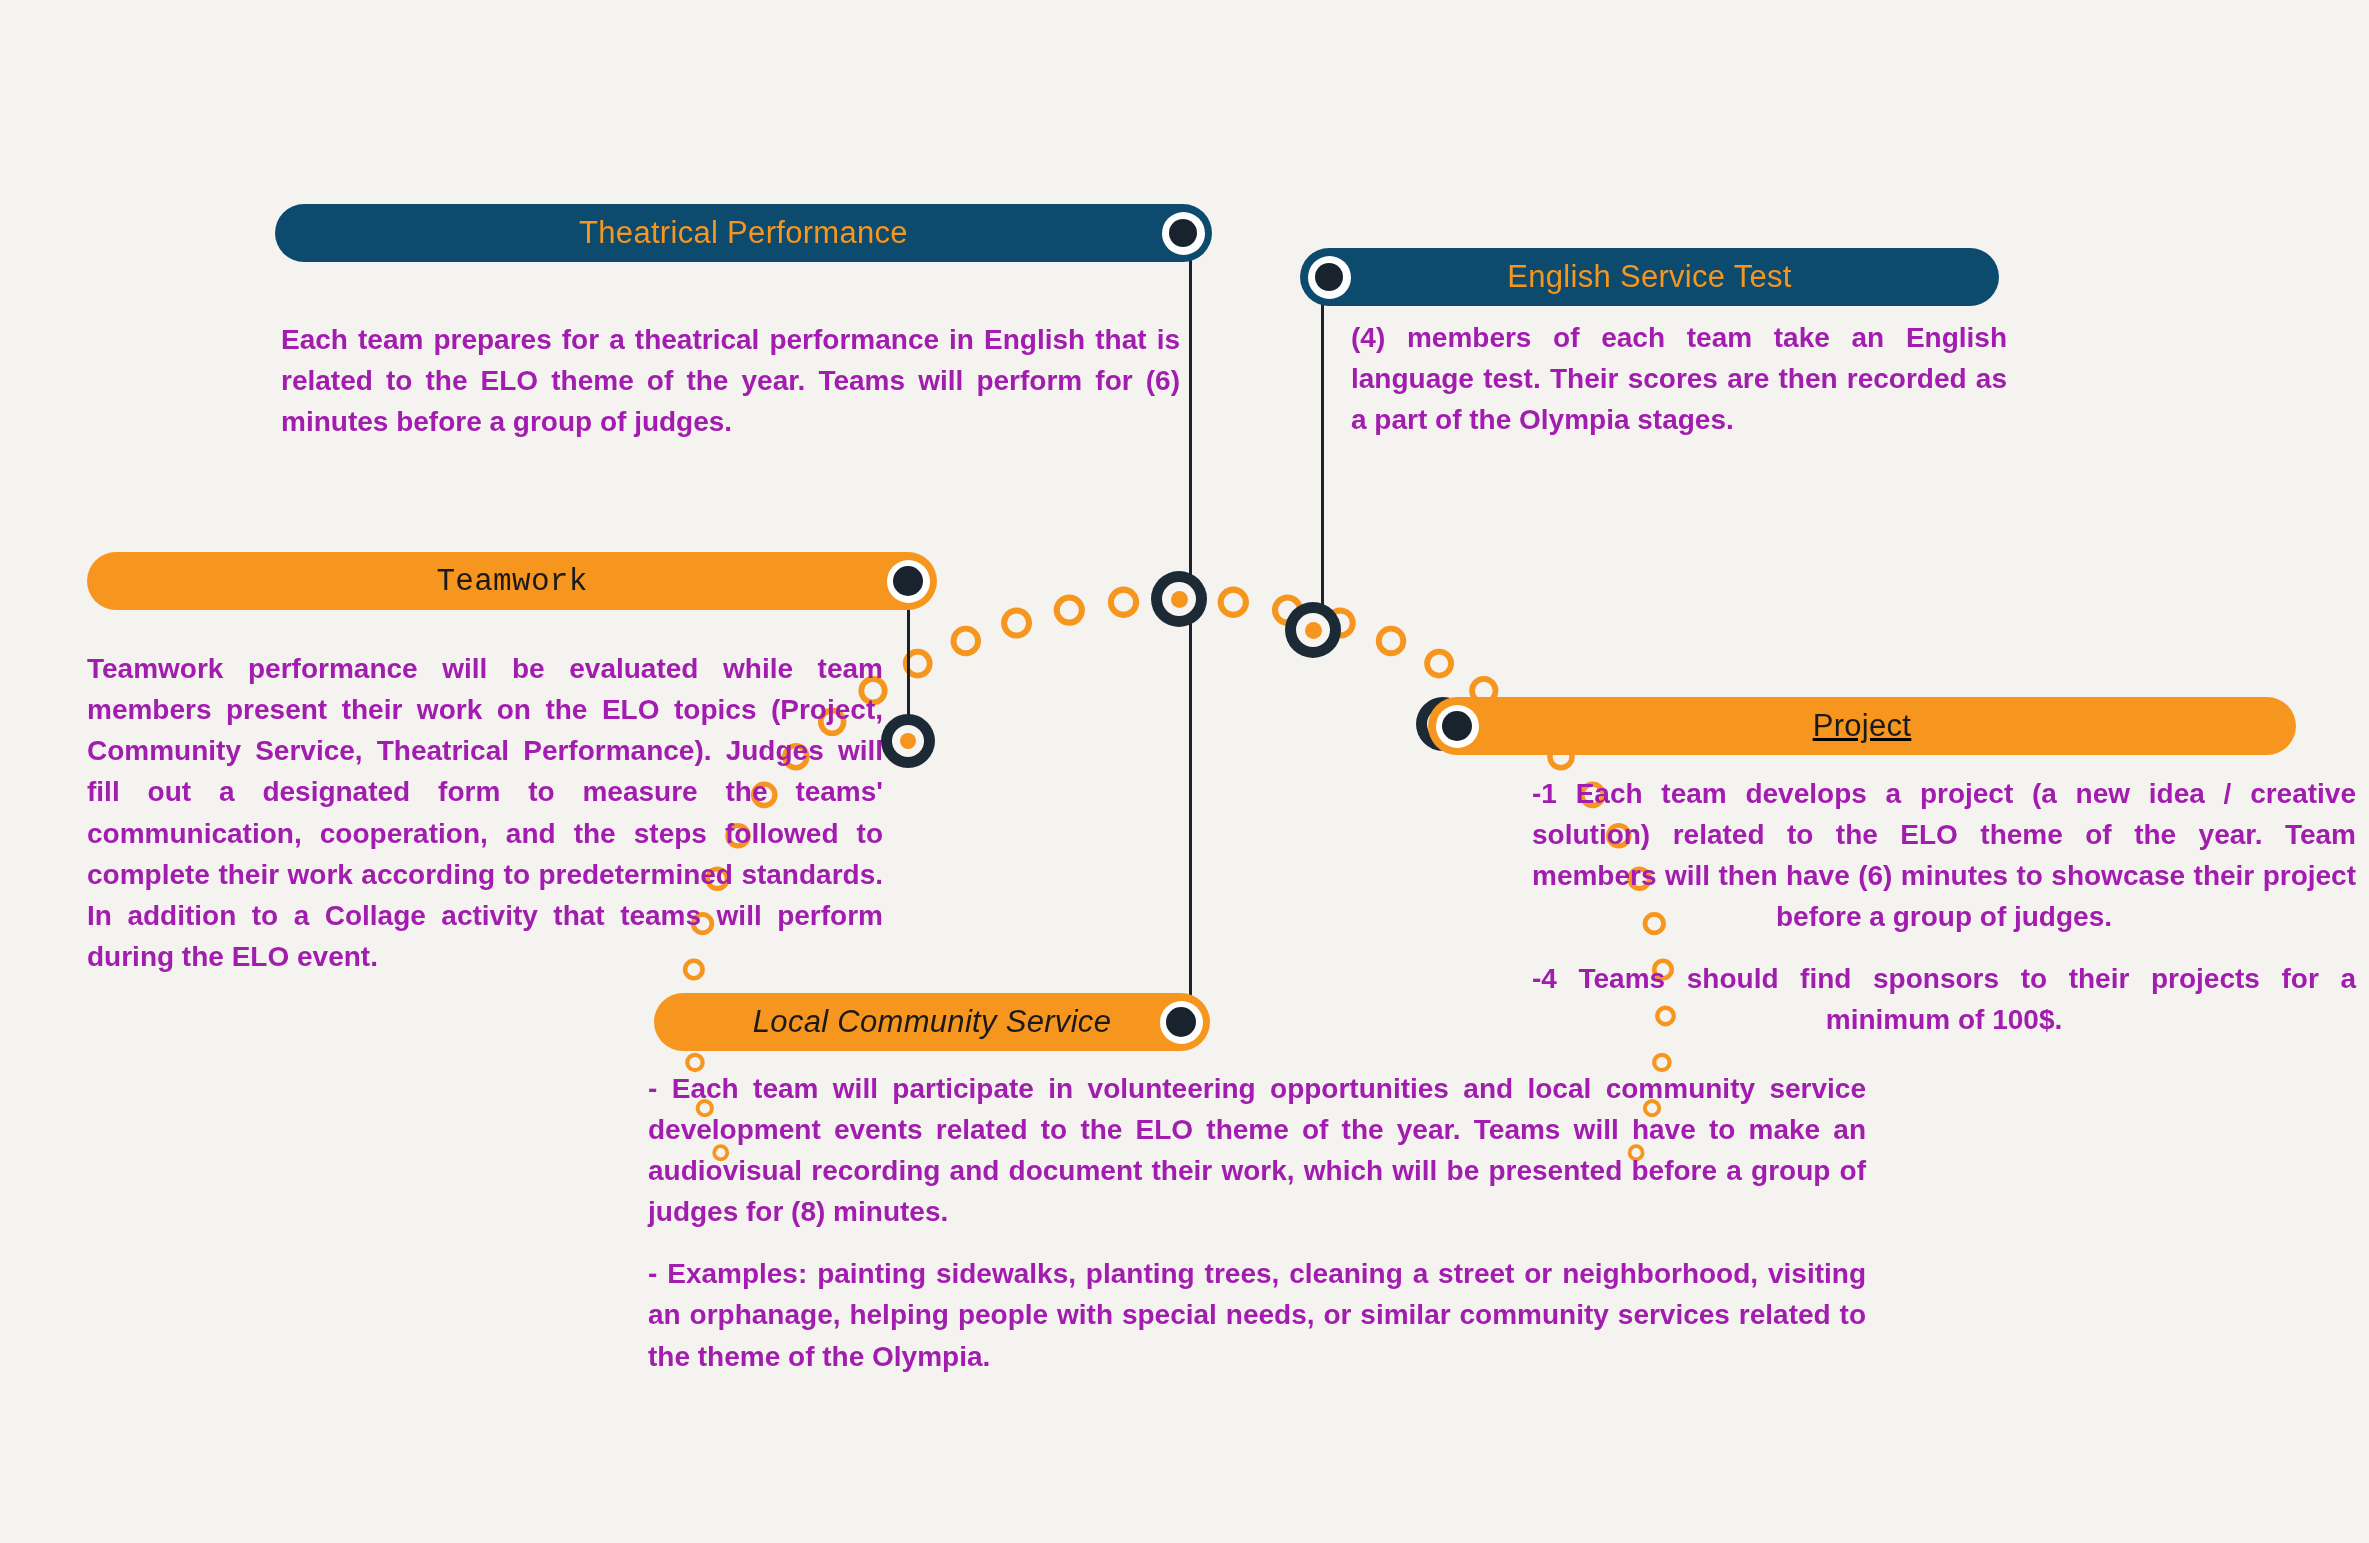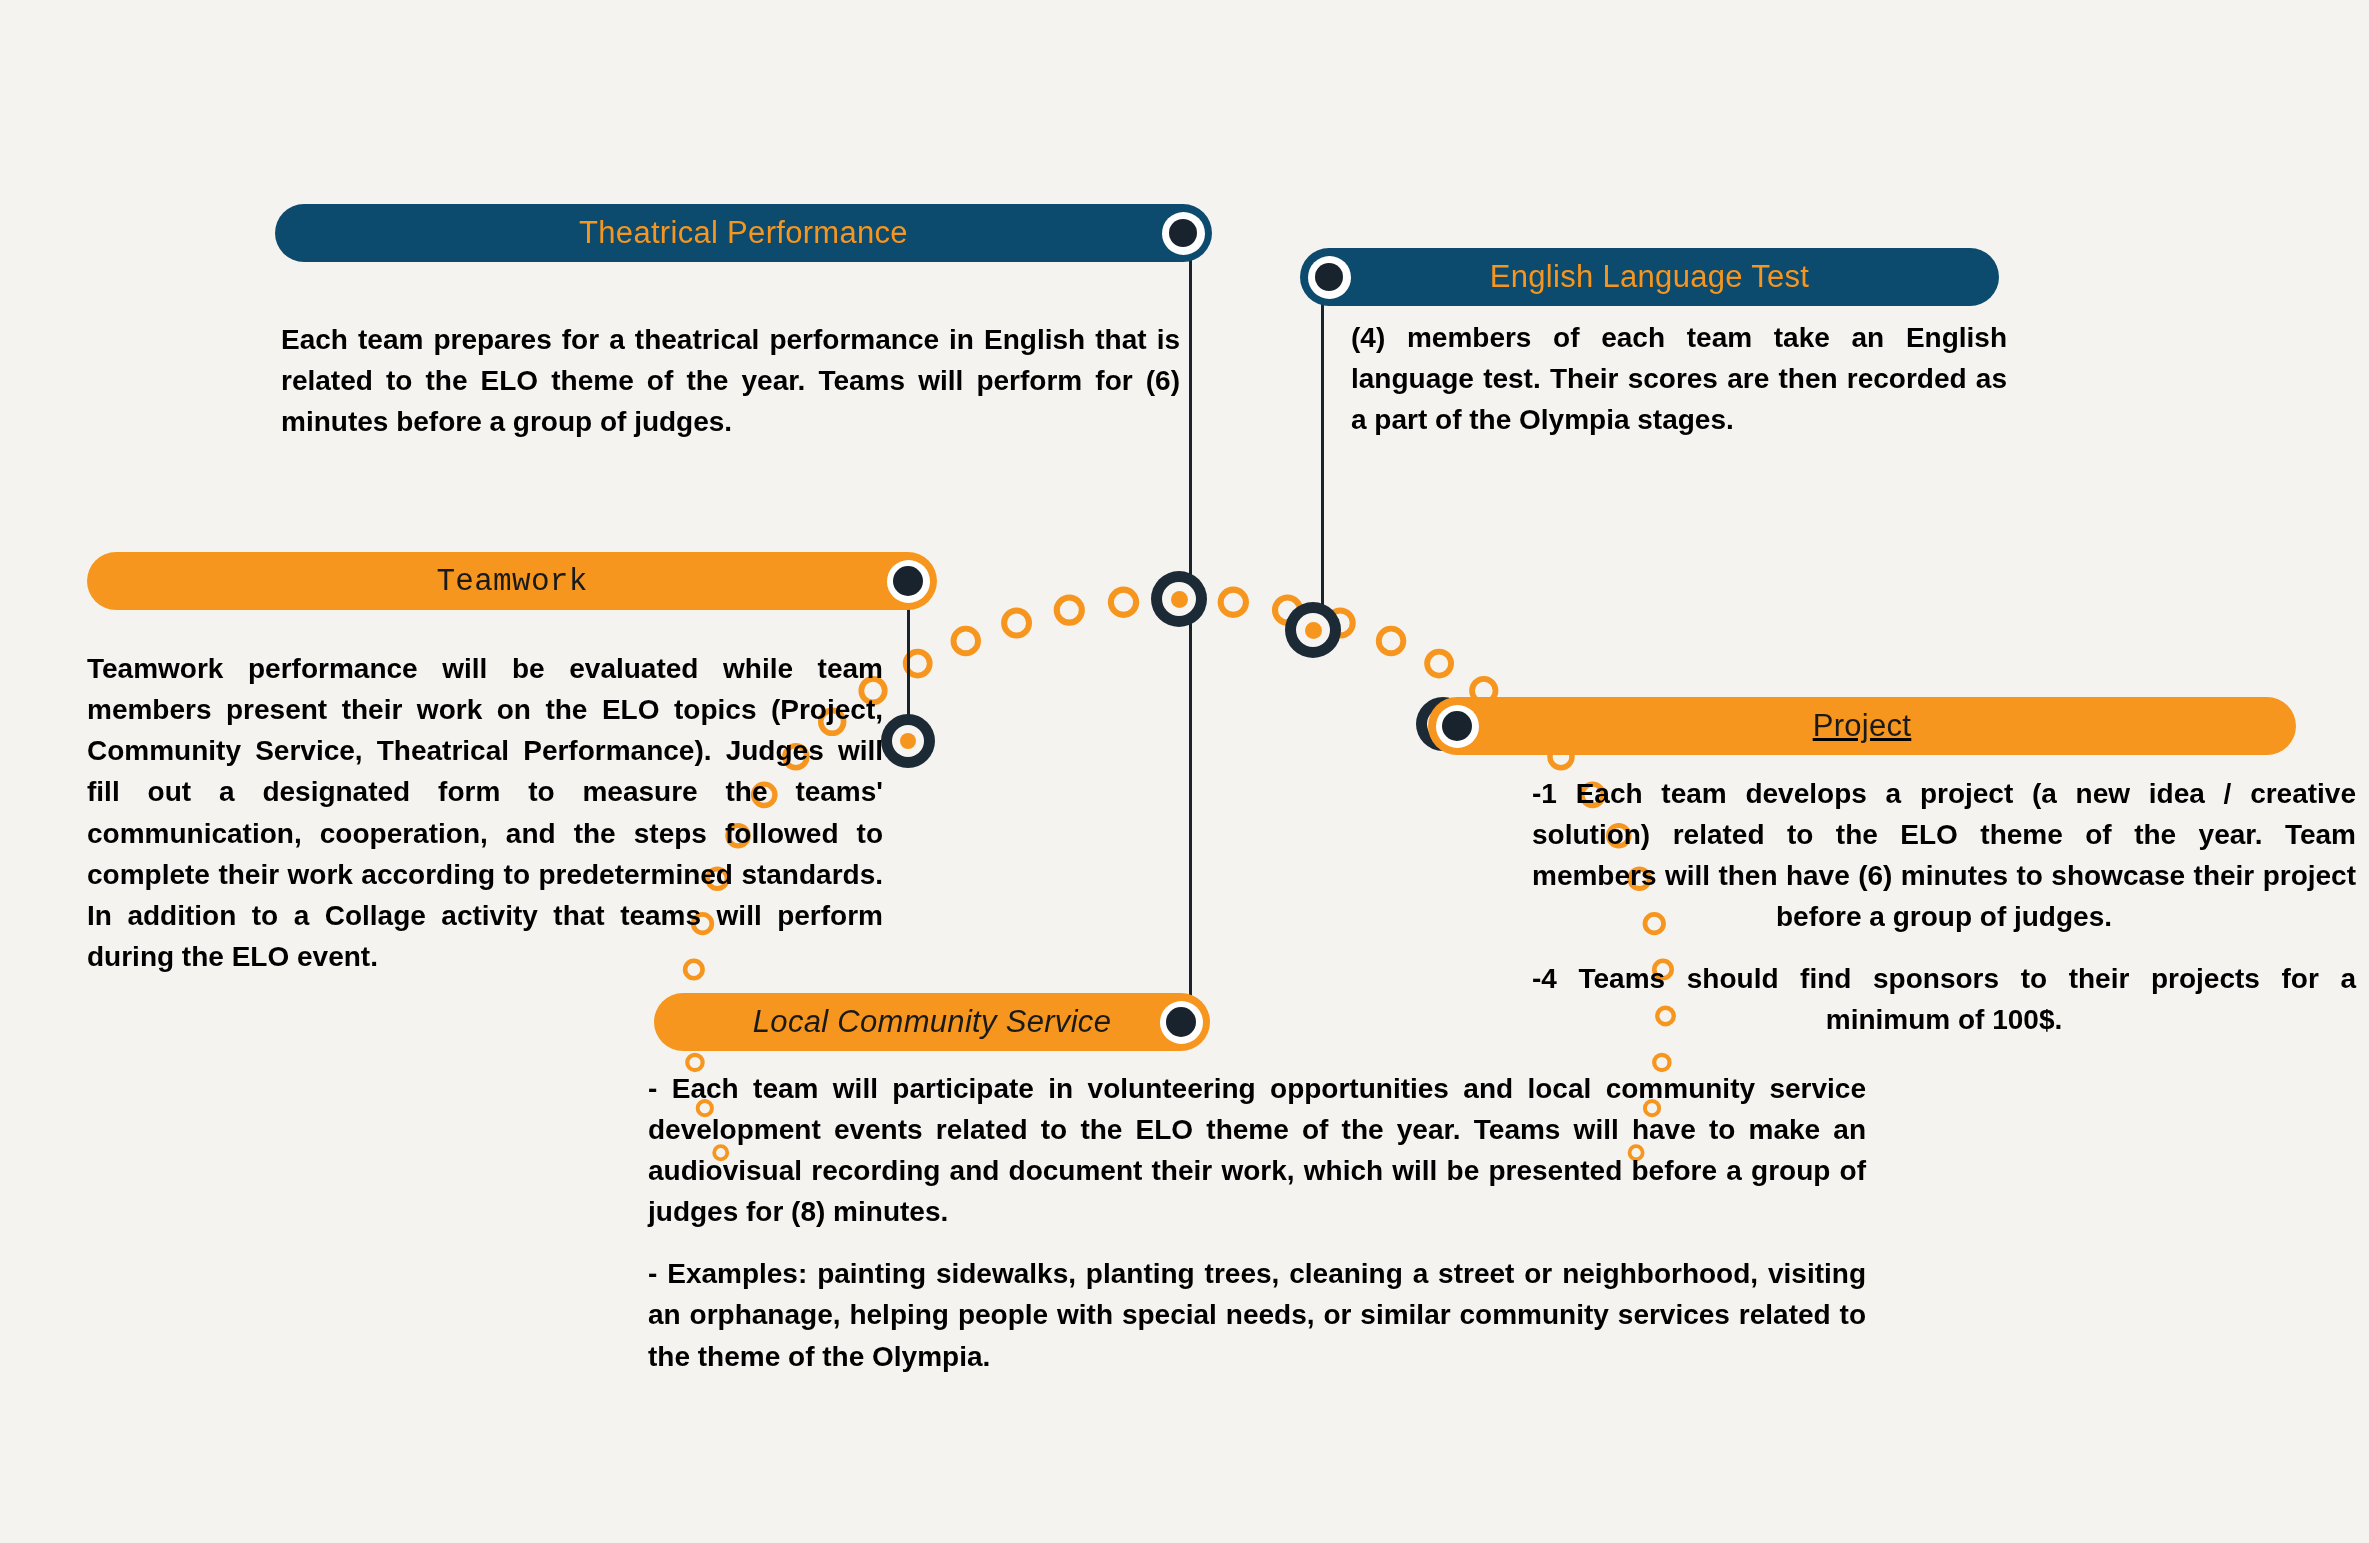--- a/index.html
+++ b/index.html
@@ -90,21 +90,21 @@
   }
   .marker-right { right: 7.5px; }
   .marker-left  { left: 7.5px; }
 
   
   .body-text {
     position: absolute;
     font-size: 28px;
     line-height: 1.47;
     font-weight: bold;
-    color: #000000;
+    color: #a21caf;
     box-sizing: border-box;
   }
   .body-text p { margin: 0 0 20.6px 0; }
   .body-text p:last-child { margin-bottom: 0; }
   .just { text-align: justify; text-align-last: left; }
   .just-center p { text-align: justify; text-align-last: center; }
 
   
   .vline {
     position: absolute;
@@ -216,21 +216,21 @@
 
   <div class="pill dark" style="left:275px; top:204px; width:937px;">
     <span class="pill-label">Theatrical Performance</span>
     <span class="pill-marker on-dark marker-right"></span>
   </div>
   <div class="body-text just" style="left:281px; top:319px; width:899px;">
     <p>Each team prepares for a theatrical performance in English that is related to the ELO theme of the year. Teams will perform for (6) minutes before a group of judges.</p>
   </div>
 
   <div class="pill dark" style="left:1300px; top:248px; width:699px;">
-    <span class="pill-label">English Language Test</span>
+    <span class="pill-label">English Service Test</span>
     <span class="pill-marker on-dark marker-left"></span>
   </div>
   <div class="body-text just" style="left:1351px; top:317px; width:656px;">
     <p>(4) members of each team take an English language test. Their scores are then recorded as a part of the Olympia stages.</p>
   </div>
 
   <div class="pill orange" style="left:87px; top:552px; width:850px;font-family:Liberation Mono, monospace;">
     <span class="pill-label">Teamwork</span>
     <span class="pill-marker on-orange marker-right"></span>
   </div>

